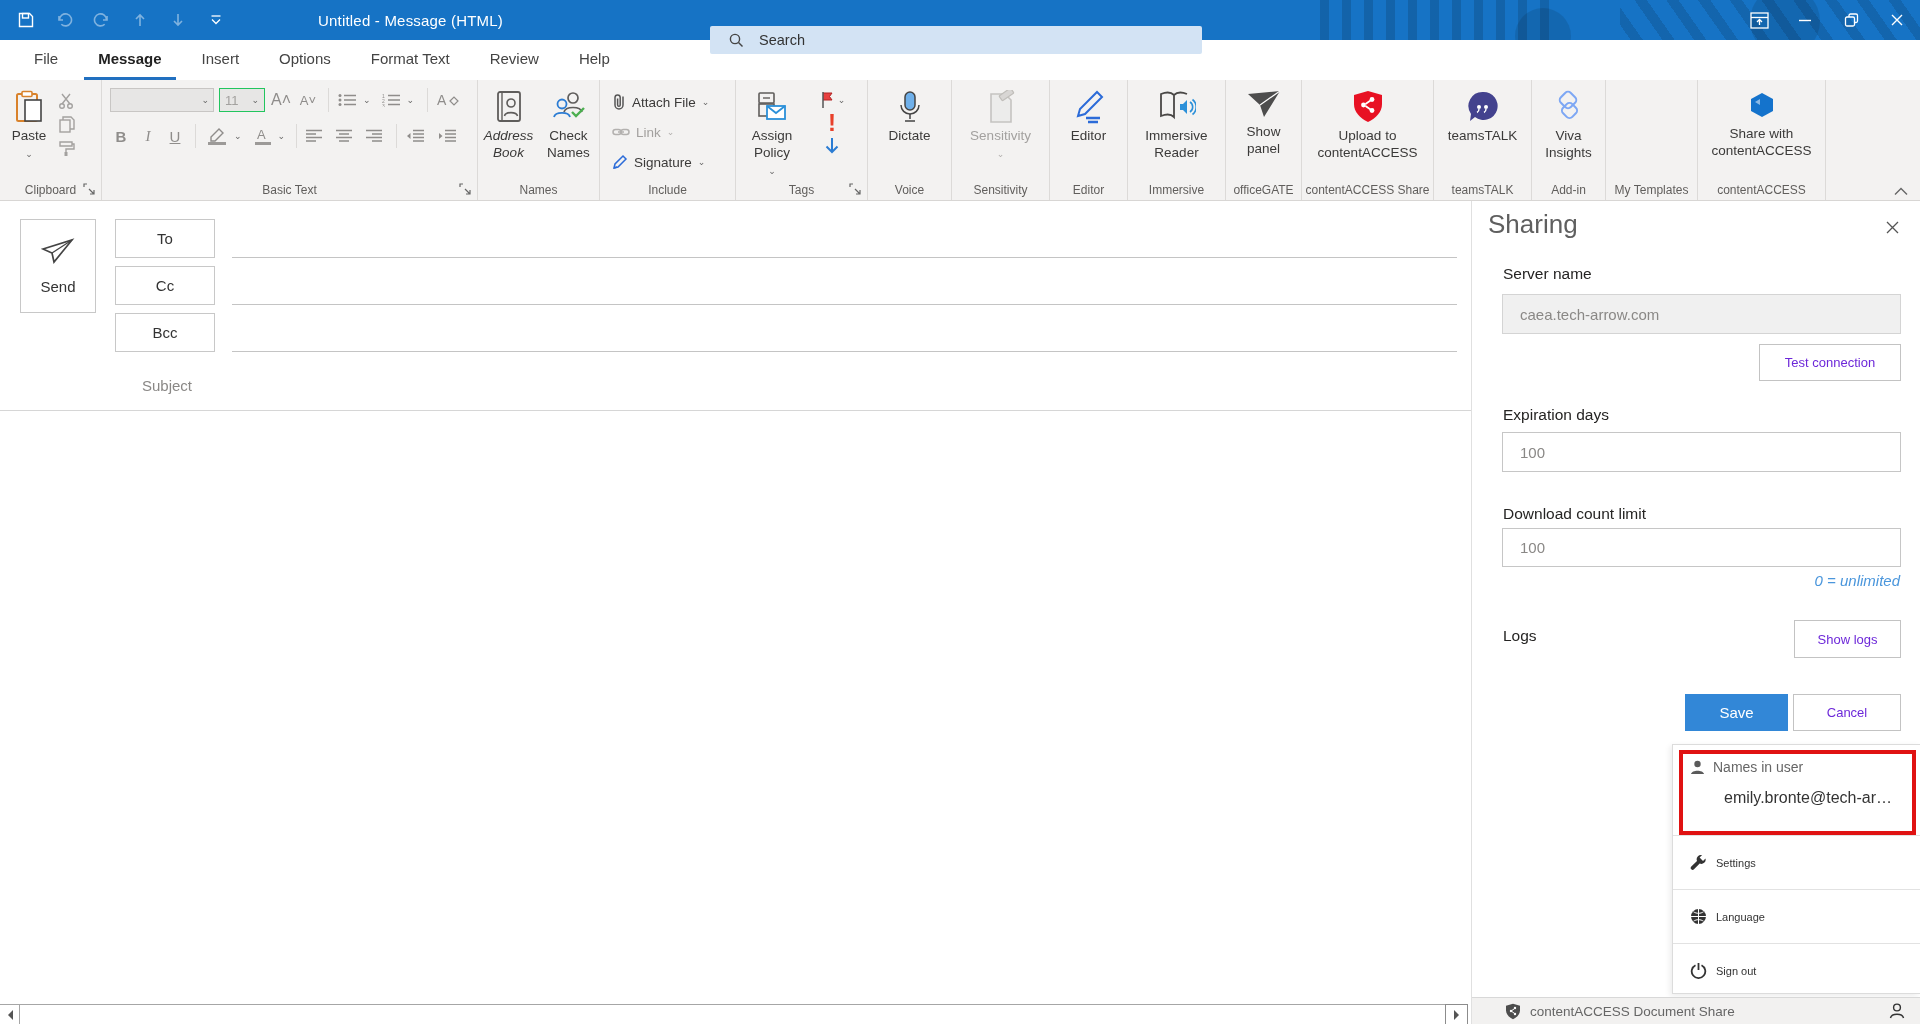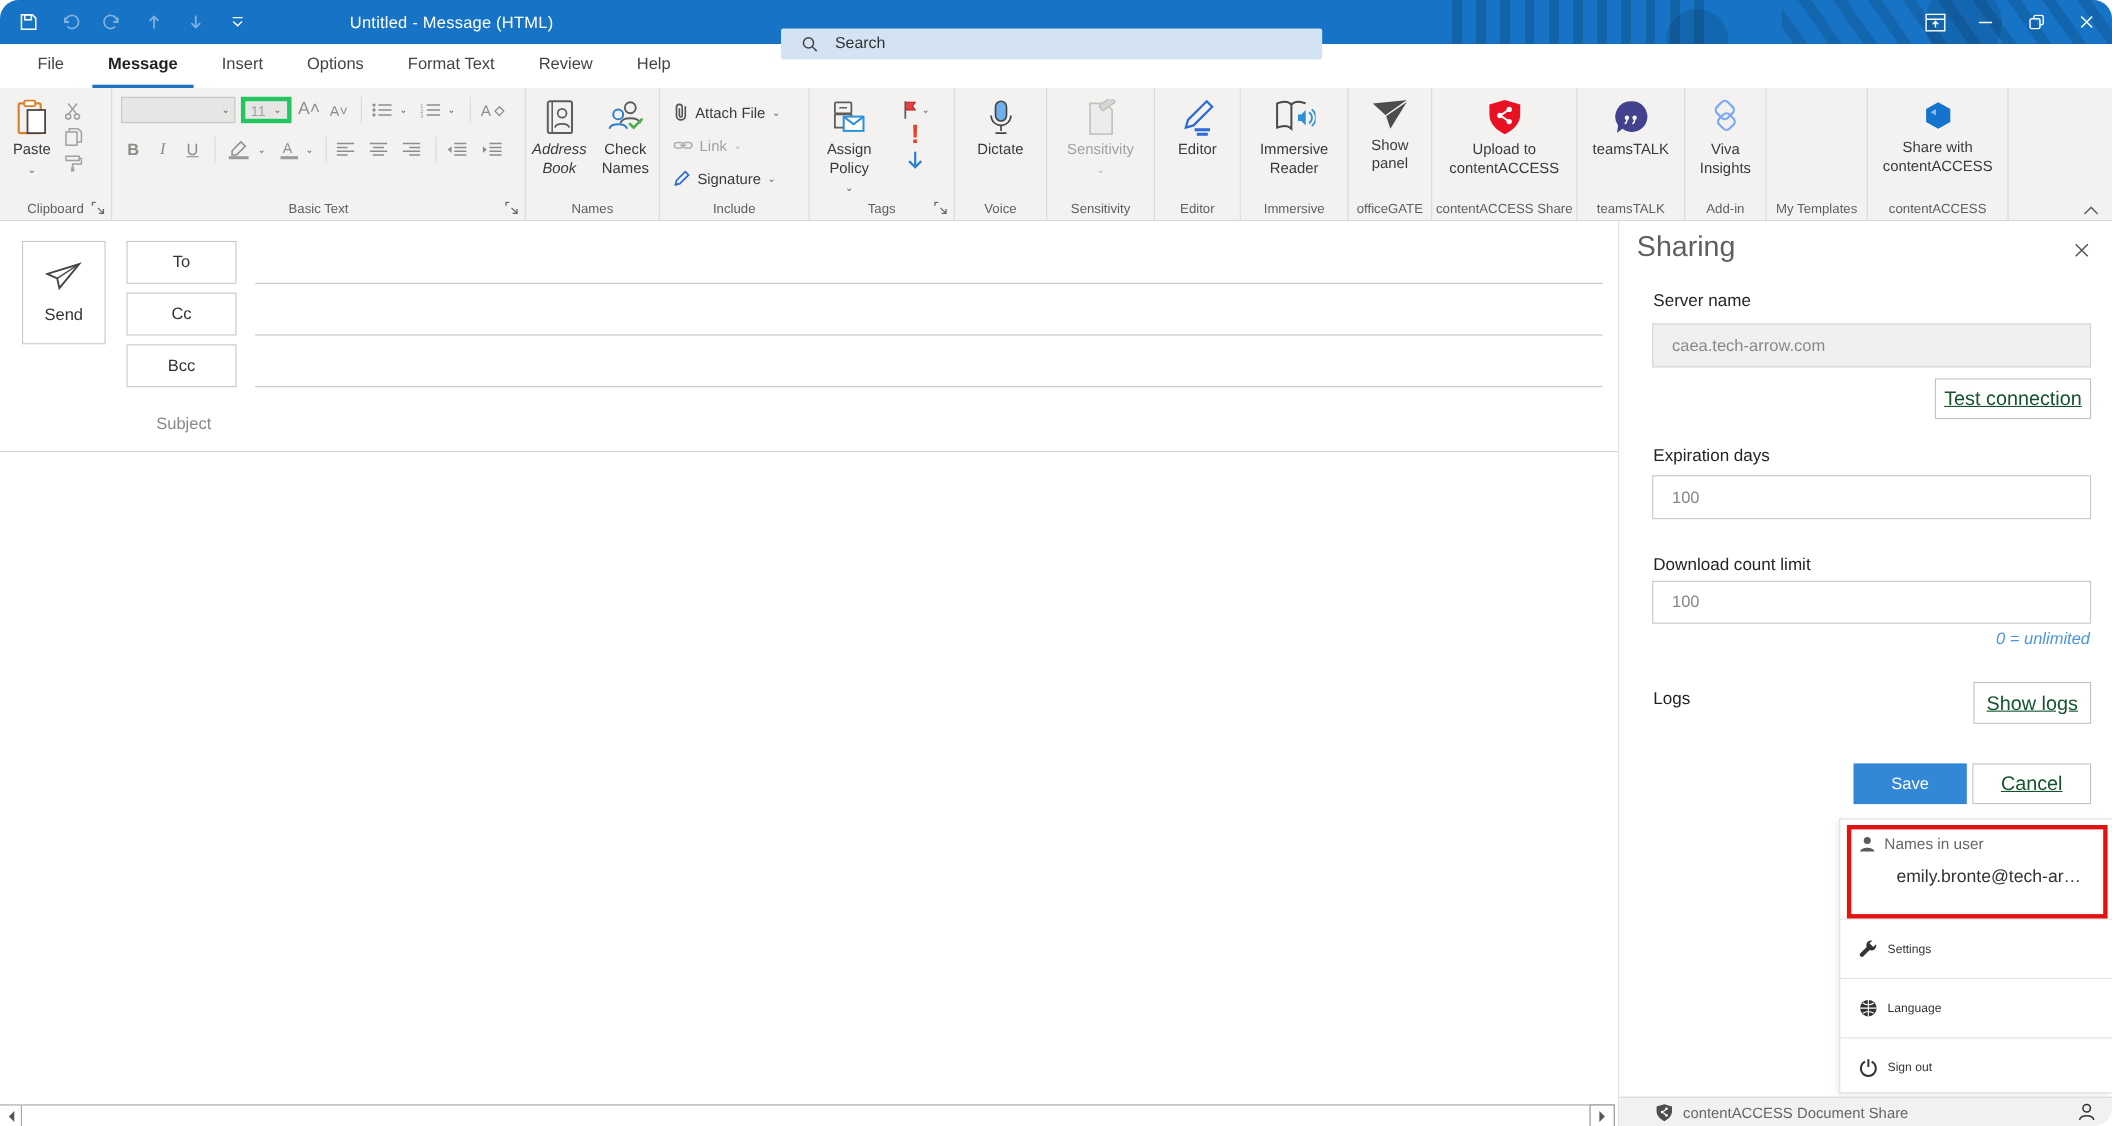--- a/index.html
+++ b/index.html
@@ -1,18 +1,18 @@
 <!DOCTYPE html>
 <html><head>
 <meta charset="utf-8">
 <style>
   * { box-sizing: border-box; }
   html,body { margin:0; padding:0; }
   body { font-family:"Liberation Sans", sans-serif; background:#fff; }
-  #app { position:relative; width:1920px; height:1024px; overflow:hidden; background:#fff;border-radius:17px; }
+  #app { position:relative; width:1920px; height:1024px; overflow:hidden; background:#fff; }
 
   
   .titlebar { position:absolute; left:0; top:0; width:1920px; height:40px; background:#1673c5; display:flex; align-items:center; }
   .titlebar-pattern { position:absolute; right:0; top:0; height:40px; width:600px; overflow:hidden; pointer-events:none; }
   .tp-stripes-v { position:absolute; left:0; top:0; height:40px; width:240px;
      background:repeating-linear-gradient(90deg, rgba(0,0,0,.14) 0 9px, transparent 9px 22px); }
   .tp-stripes-d { position:absolute; left:300px; top:-20px; height:90px; width:320px;
      background:repeating-linear-gradient(55deg, rgba(0,0,0,.12) 0 10px, transparent 10px 26px); }
   .tp-circle { position:absolute; border-radius:50%; background:rgba(0,0,0,.10); }
   .qat { display:flex; align-items:center; gap:14px; padding-left:14px; z-index:2; }
@@ -38,21 +38,21 @@
   .bigbtn .blabel { white-space:pre-line; }
   .bigbtn.disabled { color:#a3a19f; }
   .chev { font-size:9px; color:#666; }
   .disabled .chev { color:#b0aeac; }
   .rowbtn { display:flex; align-items:center; gap:6px; font-size:13.5px; color:#3b3a39; height:24px; }
   .rowbtn.disabled { color:#a3a19f; }
   .gsep { width:1px; background:#dcdad8; height:24px; margin:0 4px; }
   .ribbon-collapse { position:absolute; right:12px; bottom:4px; color:#666; }
 
   .fontbox { width:104px; height:24px; background:#e7e6e5; border:1px solid #c8c6c4; display:flex; align-items:center; justify-content:flex-end; padding:0 4px; color:#a3a19f; font-size:12px; }
-  .sizebox { width:46px; height:24px; background:#e7e6e5; border:4px solid #22c55e; display:flex; align-items:center; justify-content:space-between; padding:0 5px; color:#a3a19f; font-size:13px; }
+  .sizebox { width:46px; height:24px; background:#e7e6e5; border:1px solid #22c55e; display:flex; align-items:center; justify-content:space-between; padding:0 5px; color:#a3a19f; font-size:13px; }
   .fmt { font-size:15px; color:#8f8d8b; width:22px; text-align:center; }
 
   
   .compose { position:absolute; left:0; top:201px; width:1471px; height:823px; background:#fff; }
   .sendbtn { position:absolute; left:20px; top:18px; width:76px; height:94px; border:1px solid #c8c8c8; background:#fff; display:flex; flex-direction:column; align-items:center; justify-content:center; gap:14px; font-size:15px; color:#333; }
   .fieldbtn { position:absolute; left:115px; width:100px; height:39px; border:1px solid #c8c8c8; background:#fff; display:flex; align-items:center; justify-content:center; font-size:15px; color:#333; }
   .fieldline { position:absolute; left:232px; width:1225px; border-bottom:1px solid #c4c4c4; height:0; }
   .subjectlabel { position:absolute; left:142px; top:176px; font-size:15px; color:#8a8886; }
   .subjectline { position:absolute; left:0; top:209px; width:1471px; border-bottom:1px solid #d6d6d6; }
   .hscroll { position:absolute; left:0; bottom:0; width:1468px; height:20px; border-top:1px solid #a6a6a6; background:#fff; }
@@ -61,21 +61,21 @@
   .tri-l { width:0; height:0; border:5px solid transparent; border-right-color:#555; margin-left:-4px; }
   .tri-r { width:0; height:0; border:5px solid transparent; border-left-color:#555; margin-right:-4px; }
 
   
   .panel { position:absolute; left:1471px; top:201px; width:449px; height:823px; background:#fff; border-left:1px solid #e0e0e0; }
   .panel-title { position:absolute; left:16px; top:8px; font-size:26px; color:#5f5f5f; font-weight:400; }
   .panel-close { position:absolute; right:16px; top:14px; font-size:18px; color:#555; width:24px; height:24px; display:flex; align-items:center; justify-content:center; }
   .plabel { position:absolute; left:31px; font-size:15.5px; color:#252423; font-weight:500; }
   .pinput { position:absolute; left:30px; width:399px; height:40px; border:1px solid #c6c6c6; background:#fff; display:flex; align-items:center; padding-left:17px; font-size:15px; color:#8a8886; }
   .pinput.ro { background:#f0f0f0; border-color:#d4d4d4; }
-  .pbtn { position:absolute; height:37px; background:#fff; border:1px solid #c3c3c3; color:#14532d; font-size:18px; display:flex; align-items:center; justify-content:center;text-decoration:underline; }
+  .pbtn { position:absolute; height:37px; background:#fff; border:1px solid #c3c3c3; color:#6d28d9; font-size:13px; display:flex; align-items:center; justify-content:center; }
   .hint { position:absolute; right:20px; top:371px; font-size:15px; font-style:italic; color:#4a96dc; }
   .savebtn { position:absolute; left:213px; top:493px; width:103px; height:37px; background:#3287d7; color:#fff; font-size:15px; display:flex; align-items:center; justify-content:center; }
 
   
   .usermenu { position:absolute; left:1672px; top:744px; width:248px; height:250px; background:#fff; border:1px solid #dcdcdc; border-right:none; box-shadow:-2px 2px 6px rgba(0,0,0,.08); }
   .um-sec1 { position:relative; height:90px; }
   .um-row1 { position:absolute; left:17px; top:14px; display:flex; align-items:center; gap:8px; font-size:14px; color:#666; }
   .um-email { position:absolute; left:51px; top:44px; font-size:16px; color:#333; white-space:nowrap; }
   .um-div { height:0; border-top:1px solid #e2e2e2; }
   .um-item { height:53px; display:flex; align-items:center; gap:9px; padding-left:17px; font-size:11px; color:#333; }

